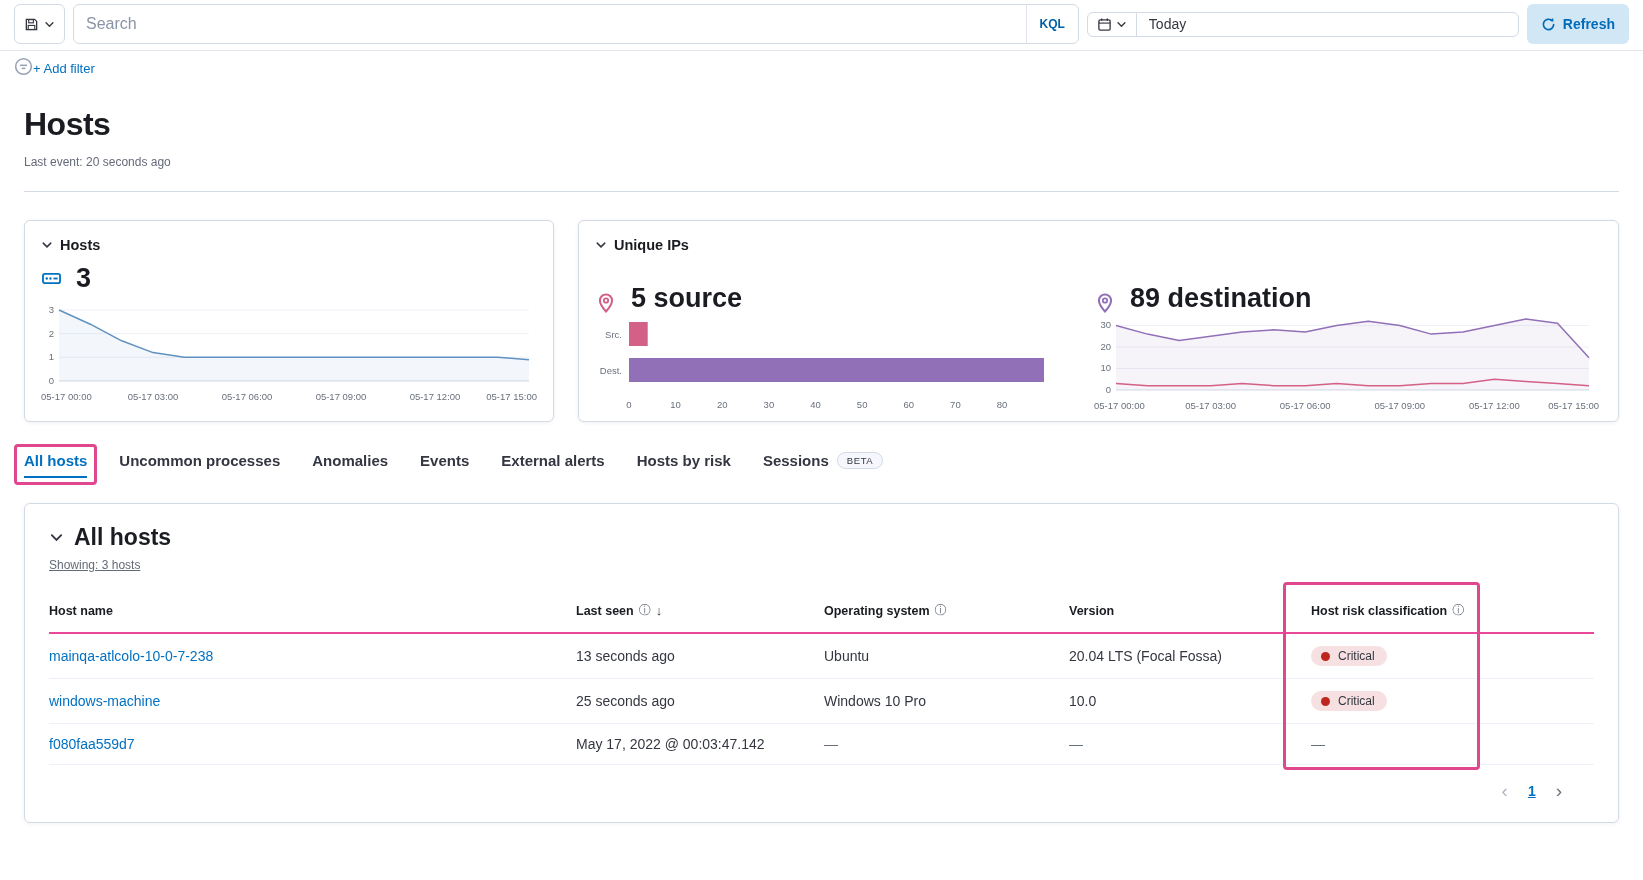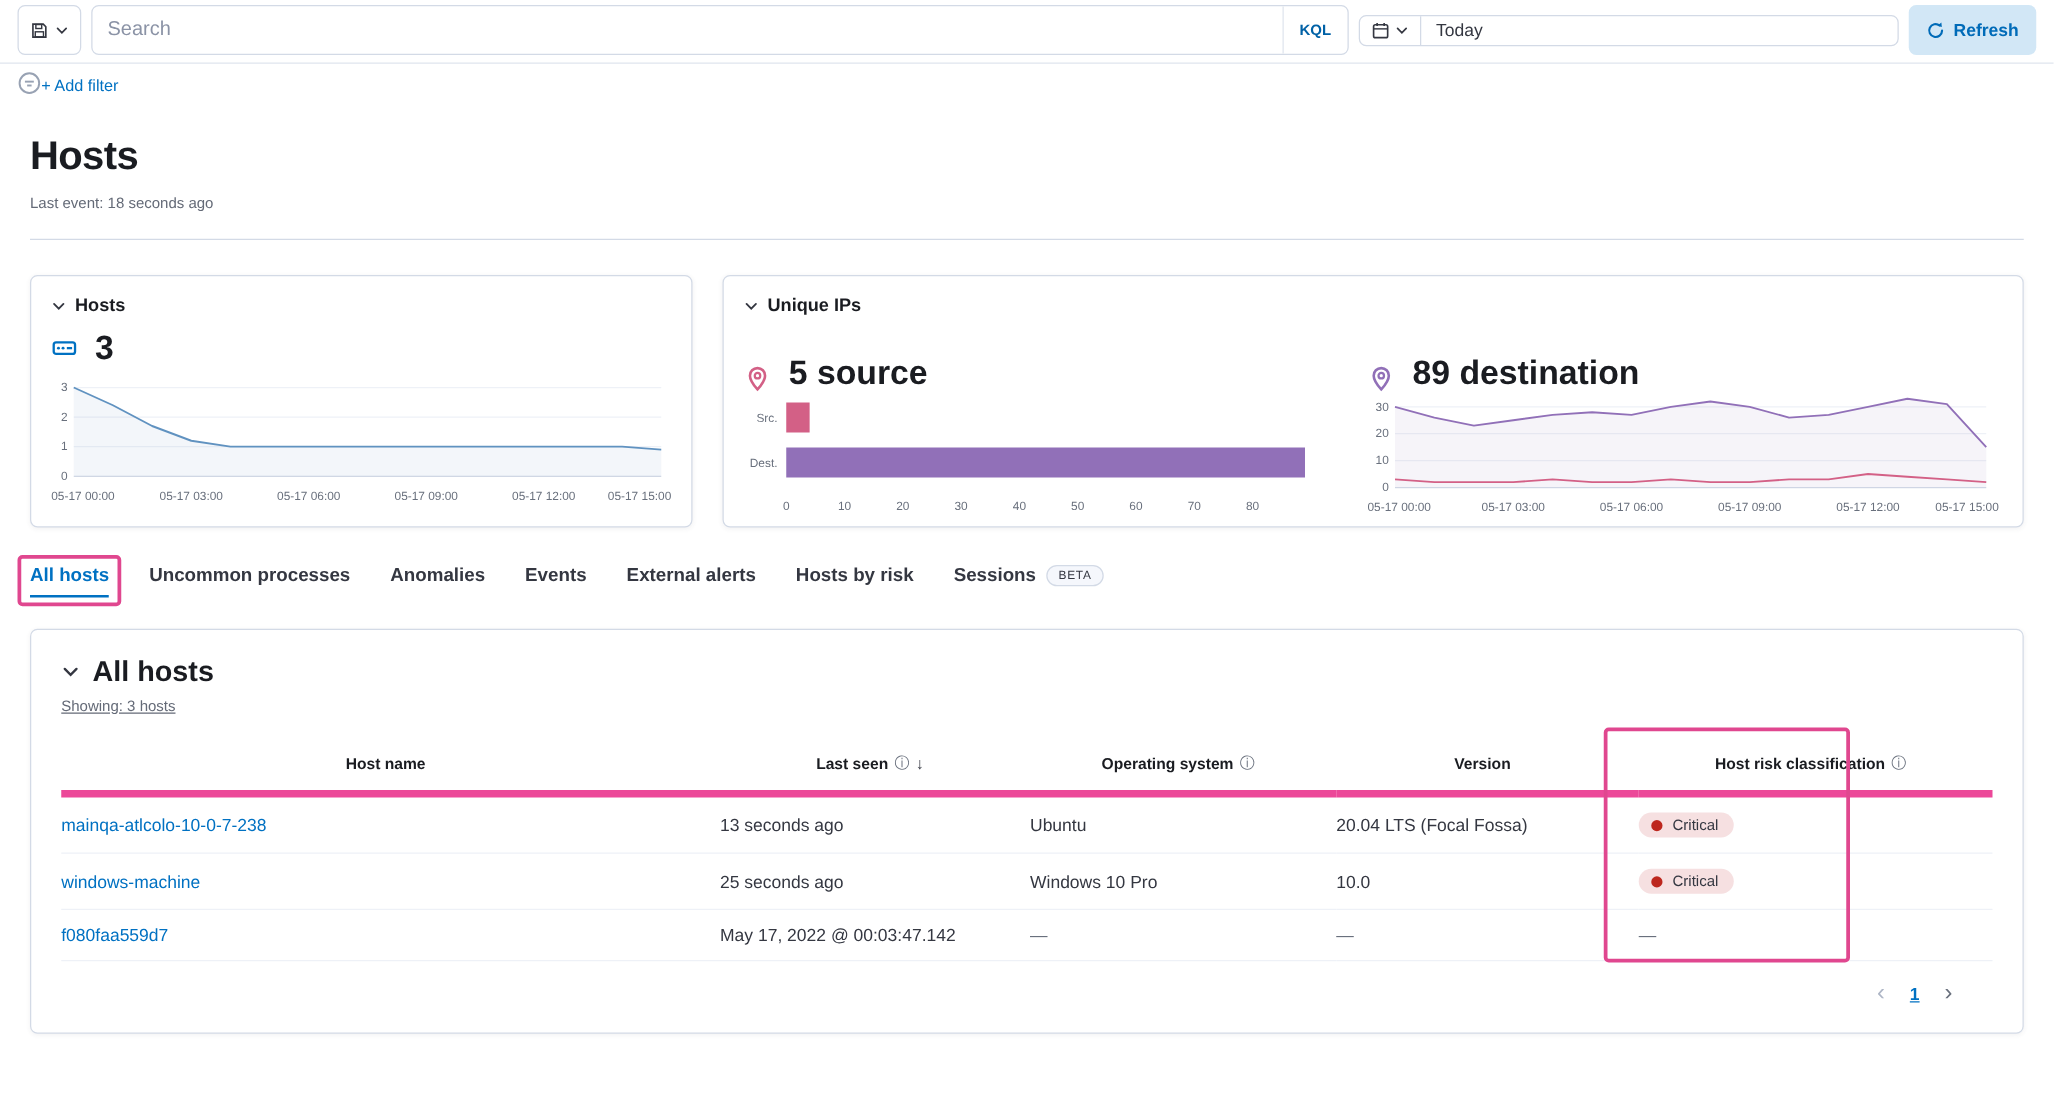--- a/index.html
+++ b/index.html
@@ -54,21 +54,21 @@
   .tab { font-size:15px; font-weight:600; color:#343741; padding-bottom:9px; cursor:pointer; white-space:nowrap; display:flex; align-items:center; }
   .tab.selected { color:#0071c2; border-bottom:2px solid #0071c2; padding-bottom:7px; }
   .beta { margin-left:8px; font-size:9.5px; font-weight:400; letter-spacing:.6px; color:#343741; background:#f5f7fc; border:1px solid #d3dae6; border-radius:10px; padding:2px 9px;text-align:center; }
 
   
   .table-panel { margin-top:25px; padding:20px 24px; }
   .table-title-row { display:flex; align-items:center; gap:10px; cursor:pointer; }
   .table-title { font-size:23px; font-weight:700; color:#1a1c21; }
   .showing { margin-top:7px; font-size:12px; color:#646a77;text-decoration:underline; }
   table { width:100%; border-collapse:collapse; margin-top:16px; }
-  th { text-align:center; font-size:12.5px; font-weight:700; color:#1a1c21; padding:14px 8px 13px 0; border-bottom:6px solid #ec4899; }
+  th { text-align:left; font-size:12.5px; font-weight:700; color:#1a1c21; padding:14px 8px 13px 0; border-bottom:2px solid #ec4899; }
   .th-label { display:inline-flex; align-items:center; gap:5px; }
   td { font-size:14px; color:#343741; padding:12px 8px 12px 0; border-bottom:1px solid #eef1f7; }
   tr:last-child td { border-bottom:1px solid #eef1f7; }
   .link { color:#0071c2; font-weight:500; text-decoration:none; cursor:pointer; }
   .info-ic { font-size:12px; color:#69707d; font-weight:400; }
   .sort-ic { font-size:13px; color:#343741; }
   .dash { color:#69707d; }
   .risk-badge { display:inline-flex; align-items:center; gap:8px; background:#f6e0e1; border-radius:11px; padding:3px 12px 3px 10px; font-size:12px; color:#343741; }
   .risk-dot { width:9px; height:9px; border-radius:50%; background:#bd271e; }
   .pagination { display:flex; justify-content:flex-end; align-items:center; gap:12px; margin-top:14px; margin-right:28px; }
@@ -127,21 +127,21 @@
     <line x1="5" y1="7" x2="11" y2="7" stroke="#98a2b3" stroke-width="1.3"></line>
     <line x1="6.5" y1="9.6" x2="9.5" y2="9.6" stroke="#98a2b3" stroke-width="1.3"></line>
   </svg>
   <span class="add-filter">+ Add filter</span>
 </div>
 
 <div class="content">
 
   <div class="page-header">
     <div class="page-title">Hosts</div>
-    <div class="last-event">Last event: 18 seconds ago</div>
+    <div class="last-event">Last event: 20 seconds ago</div>
   </div>
   <hr class="divider">
 
   <div class="panels-row">
 
     <div class="panel kpi kpi-hosts">
       <div class="panel-head">
         <svg width="12" height="12" viewBox="0 0 16 16">
           <path d="M3 5.5 L8 10.5 L13 5.5" fill="none" stroke="#343741" stroke-width="2" stroke-linecap="round"></path>
         </svg>

